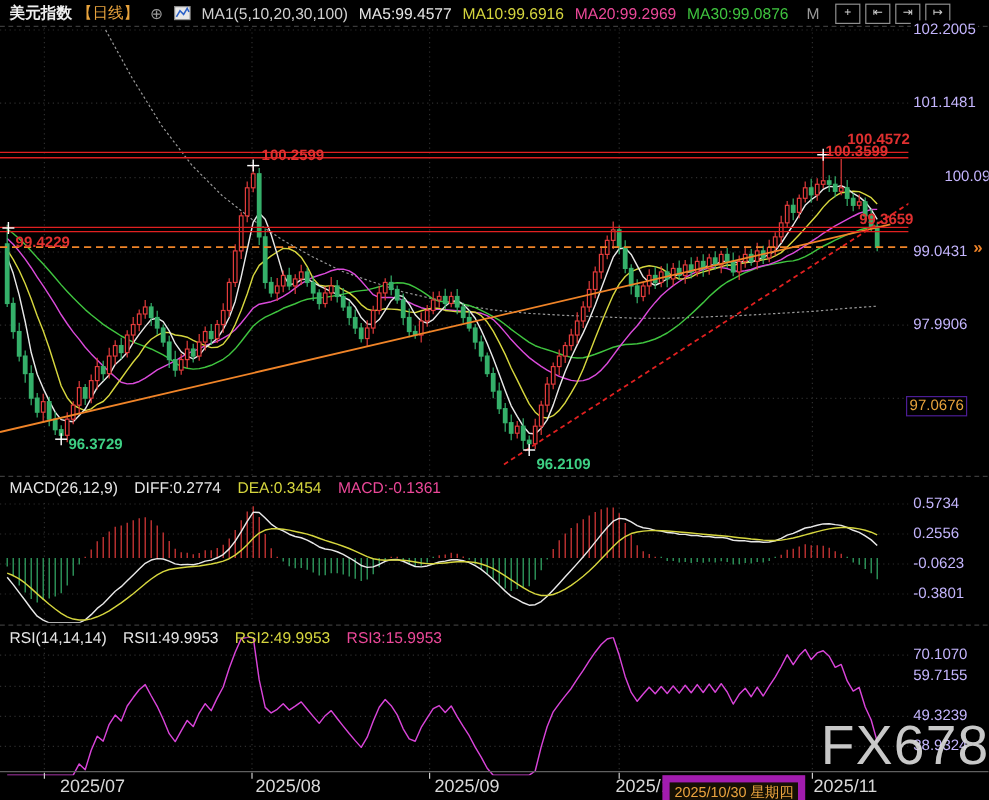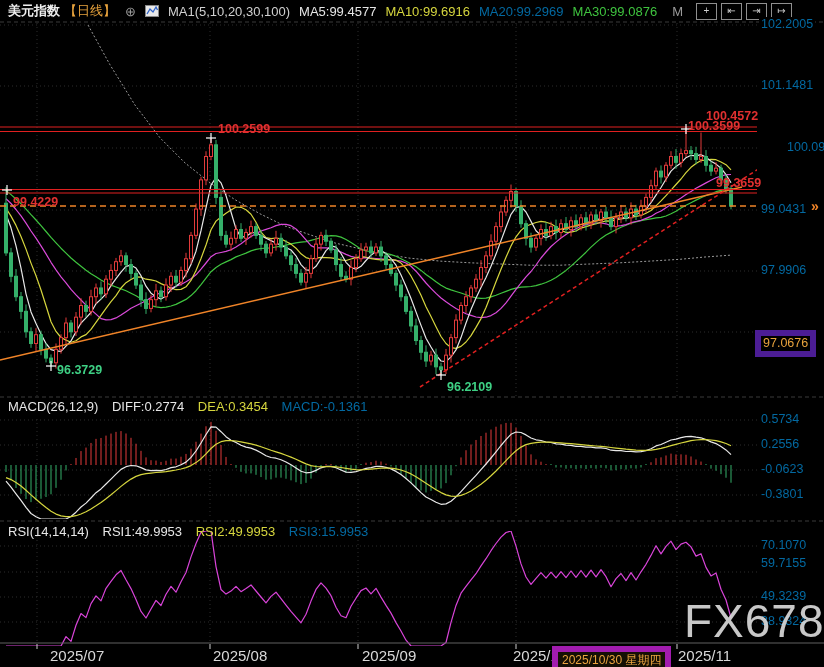--- a/index.html
+++ b/index.html
@@ -2,32 +2,32 @@
 <html><head>
 <meta charset="utf-8">
 <style>
   html,body{margin:0;padding:0;background:#000;}
   #app{position:relative;width:824px;height:667px;background:#000;overflow:hidden;
        font-family:"Liberation Sans",sans-serif;-webkit-font-smoothing:antialiased;}
   #chart-svg{position:absolute;left:0;top:0;}
   .hdr{position:absolute;left:0;top:0;width:824px;height:22px;display:flex;align-items:center;
        padding-left:8px;box-sizing:border-box;font-size:13px;white-space:nowrap;z-index:5;}
   .hdr>*{margin-right:9px;}
-  .w{color:#e6e6e6;} .y{color:#d6d63e;} .m{color:#0369a1;} .g{color:#3fc43f;}
+  .w{color:#e6e6e6;} .y{color:#d6d63e;} .m{color:#ec4899;} .g{color:#3fc43f;}
   .gray{color:#9a9a9a;} .orange{color:#e8a33d;} .dim{color:#d0d0d0;}
   .title{color:#efefef;font-weight:bold;}
   .toolbar{position:absolute;right:32px;top:3px;display:flex;gap:4px;z-index:6;}
   .tool{width:19px;height:15px;border:1px solid #8f8f8f;color:#cfcfcf;font-size:10px;
         line-height:14px;text-align:center;background:#000;}
   .pane-hdr{position:absolute;left:8px;font-size:13px;white-space:nowrap;z-index:5;}
   .pane-hdr span{margin-right:10px;}
   #labels{position:absolute;left:0;top:0;width:824px;height:667px;z-index:7;pointer-events:none;}
-  .axis-label{position:absolute;left:759px;font-size:12.5px;color:#0369a1;background:#000;
+  .axis-label{position:absolute;left:759px;font-size:12.5px;color:#c4b5fd;background:#000;
               padding:0 2px;line-height:15px;}
-  .axis-label.boxed{left:755px;border:6px solid #4c1d95;color:#e8a33d;}
+  .axis-label.boxed{left:755px;border:1px solid #4c1d95;color:#e8a33d;}
   .swing{position:absolute;font-size:12.5px;font-weight:700;line-height:14px;}
   .swing.red{color:#e03030;} .swing.green{color:#3ed084;}
   .xlab{position:absolute;top:649px;font-size:15px;color:#d8d8d8;line-height:14px;}
   .xhair{position:absolute;top:646px;height:16px;line-height:16px;padding:0 4px;
          border:6px solid #a21caf;background:#151004;color:#eba43f;font-size:12px;z-index:8;}
   #watermark{position:absolute;left:684px;top:594px;font-size:46px;color:#d9d9d9;opacity:.92;
              letter-spacing:1px;z-index:9;}
   .chart-ico{display:inline-block;width:14px;height:12px;}
 </style>
 </head>

